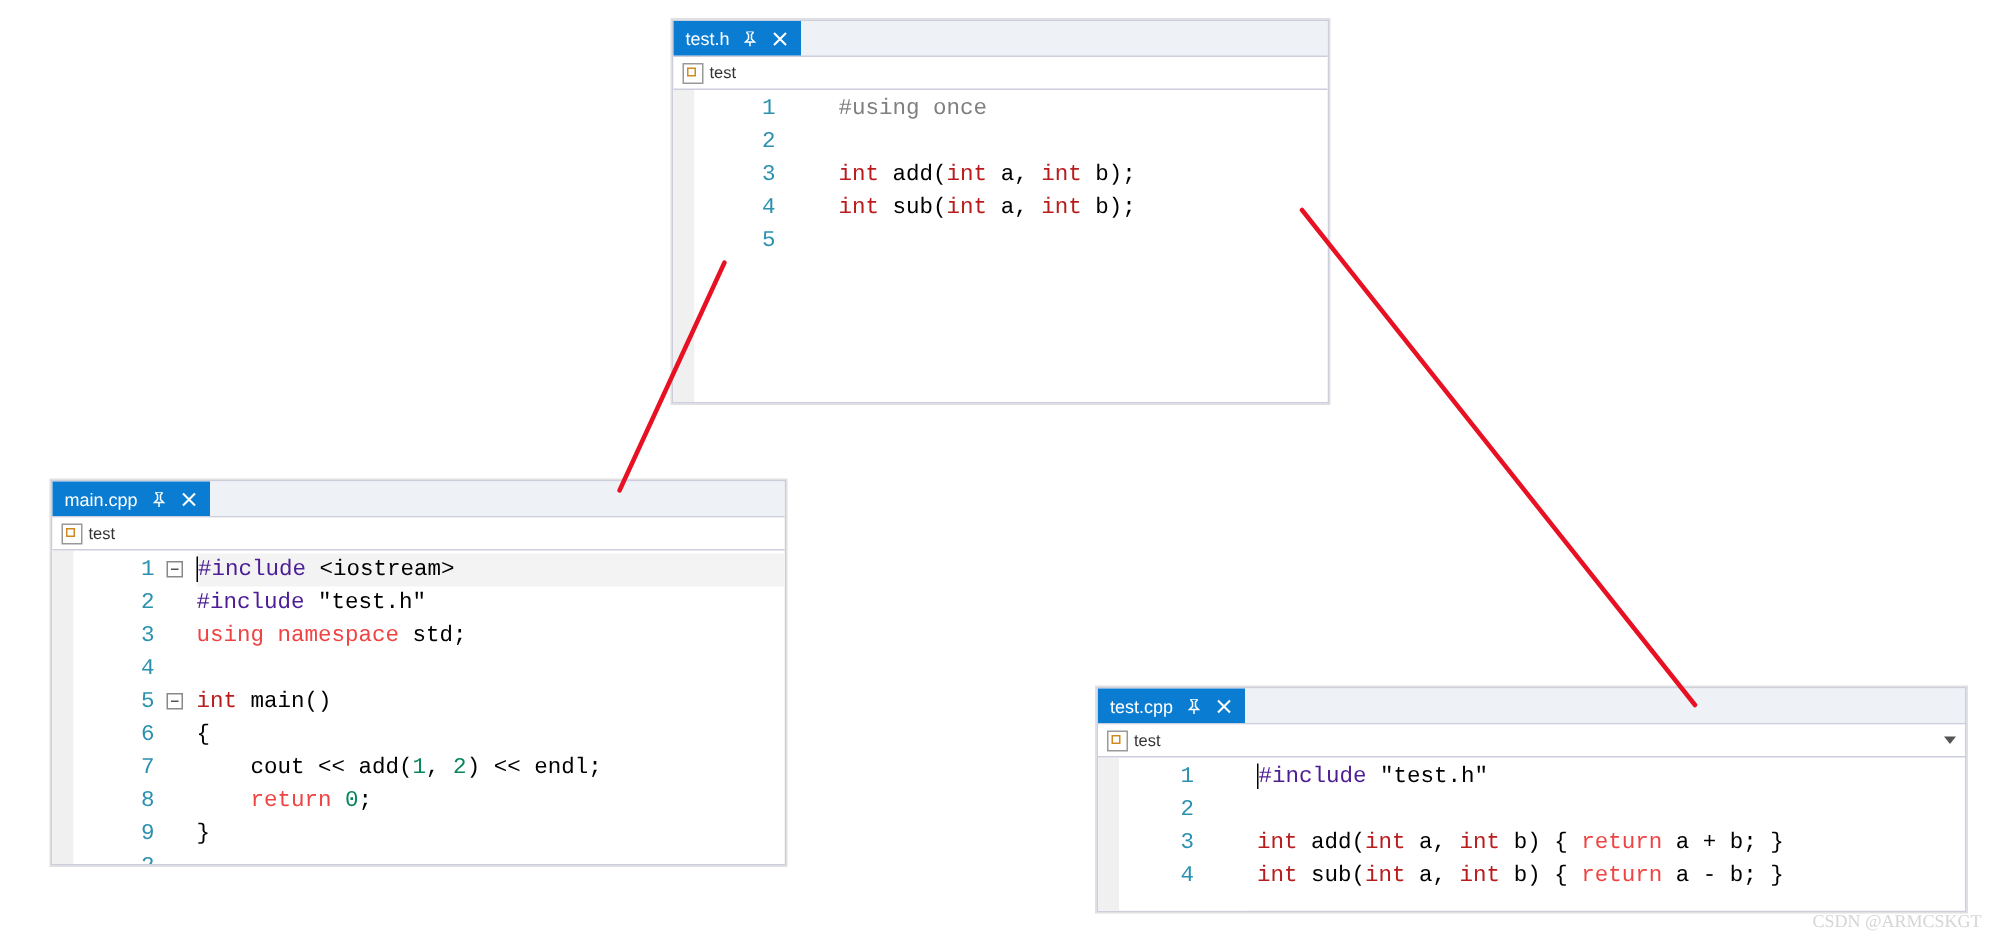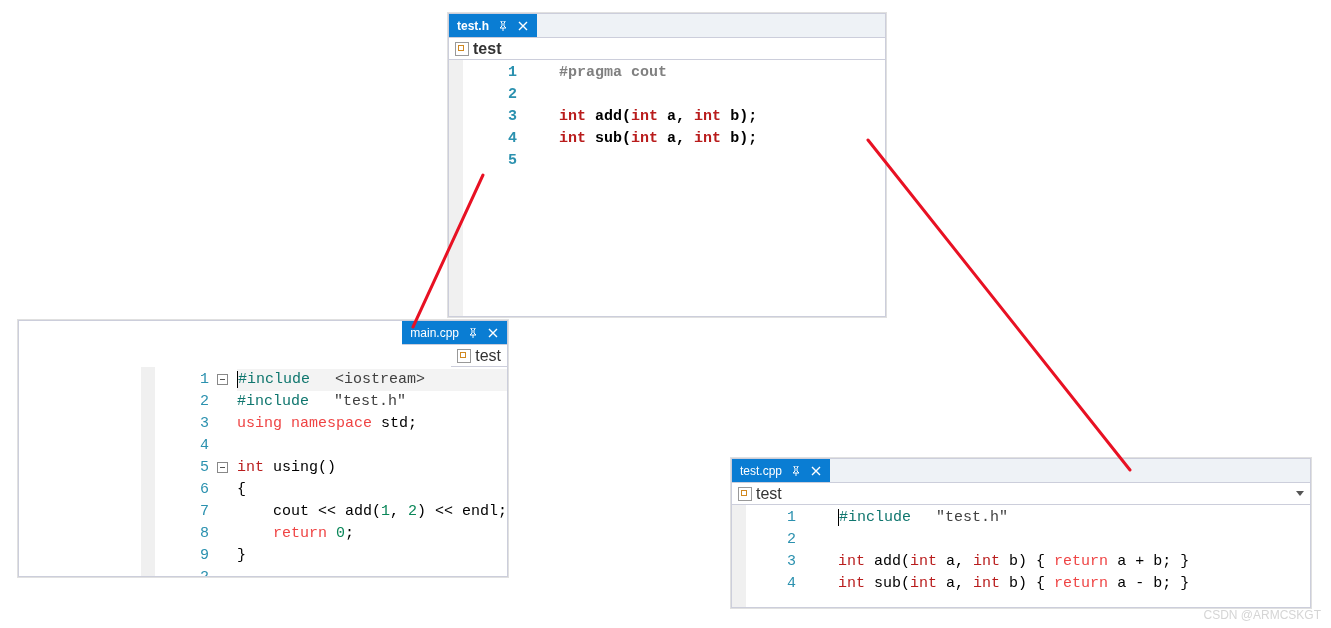--- a/index.html
+++ b/index.html
@@ -46,21 +46,21 @@
     height: 12px;
   }
   .context-bar {
     height: 22px;
     background: #ffffff;
     border-bottom: 1px solid #cccedb;
     display: flex;
     align-items: center;
     padding: 0 6px;
     font-family: 'Segoe UI', Arial, sans-serif;
-    font-size: 16px;
+    font-size: 11px;
     gap: 4px;
     color: #333;
     position: relative;
   }
   .context-bar .ctx-icon {
     width: 14px;
     height: 14px;
     border: 1px solid #999;
     background: #fff;
     position: relative;
@@ -135,49 +135,49 @@
     padding-left: 6px;
     font-size: 15px;
     line-height: 22px;
     white-space: pre;
     color: #000;
   }
   .code-lines .line { height:22px; }
   .kw { color: #ef4444; }
   .typ { color: #b91c1c; }
   .prep { color: #808080; }
-  .incl { color: #0f766e; margin-top: 18px; }
-  .str { color: #404040; margin-left: 16px; }
+  .incl { color: #4c1d95; margin-top: 18px; }
+  .str { color: #000000; }
   .num { color: #098658; }
   .highlight-once { background: #f3f3f3; display:inline-block; width:100%; }
   .caret-left {
     display:inline-block;
     border-left:1px solid #000;
     height:17px;
     vertical-align:middle;
   }
   svg.connector {
     position:absolute;
     top:0; left:0;
     width:1331px; height:628px;
     pointer-events:none;
   }
   .watermark {
     position:absolute;
     right:10px;
     bottom:6px;
     color:#d5d5d5;
-    font-family:Liberation Sans, sans-serif;
+    font-family:Liberation Serif, serif;
     font-size:12px;
   }
 </style>
 </head>
 <body>
 
-<div class="editor-window" style="left:448px; top:13px; width:438px; height:304px;font-weight:bold;">
+<div class="editor-window" style="left:448px; top:13px; width:438px; height:256px;">
   <div class="tab-bar">
     <div class="tab">
       <span>test.h</span>
       <span class="pin">
         <svg width="10" height="10" viewBox="0 0 10 10">
             <path d="M3 0h4v1l-1 1v3l2 2H2l2-2V2L3 1z M5 7v3" stroke="#fff" stroke-width="1" fill="none"></path>
           </svg>
       </span>
       <span class="close">
         <svg width="10" height="10" viewBox="0 0 10 10">
@@ -194,30 +194,30 @@
     <div class="margin-strip"></div>
     <div class="gutter" style="min-width:60px">
       <div>1</div>
       <div>2</div>
       <div>3</div>
       <div>4</div>
       <div>5</div>
     </div>
     <div class="fold-col" style="width:30px"></div>
     <div class="code-lines">
-      <div class="line"><span class="prep">#pragma cout</span></div>
+      <div class="line"><span class="prep">#using once</span></div>
       <div class="line"></div>
       <div class="line"><span class="typ">int</span> <span>add</span><span>(</span><span class="typ">int</span> <span>a, </span><span class="typ">int</span> <span>b);</span></div>
       <div class="line"><span class="typ">int</span> <span>sub</span><span>(</span><span class="typ">int</span> <span>a, </span><span class="typ">int</span> <span>b);</span></div>
       <div class="line"></div>
     </div>
   </div>
 </div>
 
-<div class="editor-window" style="left:18px; top:320px; width:490px; height:257px;align-items:flex-end;">
+<div class="editor-window" style="left:34px; top:320px; width:490px; height:257px;">
   <div class="tab-bar">
     <div class="tab">
       <span>main.cpp</span>
       <span class="pin">
         <svg width="10" height="10" viewBox="0 0 10 10">
             <path d="M3 0h4v1l-1 1v3l2 2H2l2-2V2L3 1z M5 7v3" stroke="#fff" stroke-width="1" fill="none"></path>
           </svg>
       </span>
       <span class="close">
         <svg width="10" height="10" viewBox="0 0 10 10">
@@ -249,21 +249,21 @@
       <div class="fold-spacer"></div>
       <div class="fold-spacer"></div>
       <div class="fold-spacer"></div>
       <div class="fold-box"></div>
     </div>
     <div class="code-lines">
       <div class="line highlight-once"><span class="caret-left"></span><span class="incl">#include </span><span class="str">&lt;iostream&gt;</span></div>
       <div class="line"><span class="incl">#include </span><span class="str">"test.h"</span></div>
       <div class="line"><span class="kw">using</span> <span class="kw">namespace</span> <span>std;</span></div>
       <div class="line"></div>
-      <div class="line"><span class="typ">int</span> <span>using()</span></div>
+      <div class="line"><span class="typ">int</span> <span>main()</span></div>
       <div class="line"><span>{</span></div>
       <div class="line">    <span>cout</span><span> &lt;&lt; add(</span><span class="num">1</span><span>, </span><span class="num">2</span><span>) &lt;&lt; endl;</span></div>
       <div class="line">    <span class="kw">return</span> <span class="num">0</span><span>;</span></div>
       <div class="line"><span>}</span></div>
     </div>
   </div>
 </div>
 
 <div class="editor-window" style="left:731px; top:458px; width:580px; height:150px;justify-content:space-between;">
   <div class="tab-bar">

